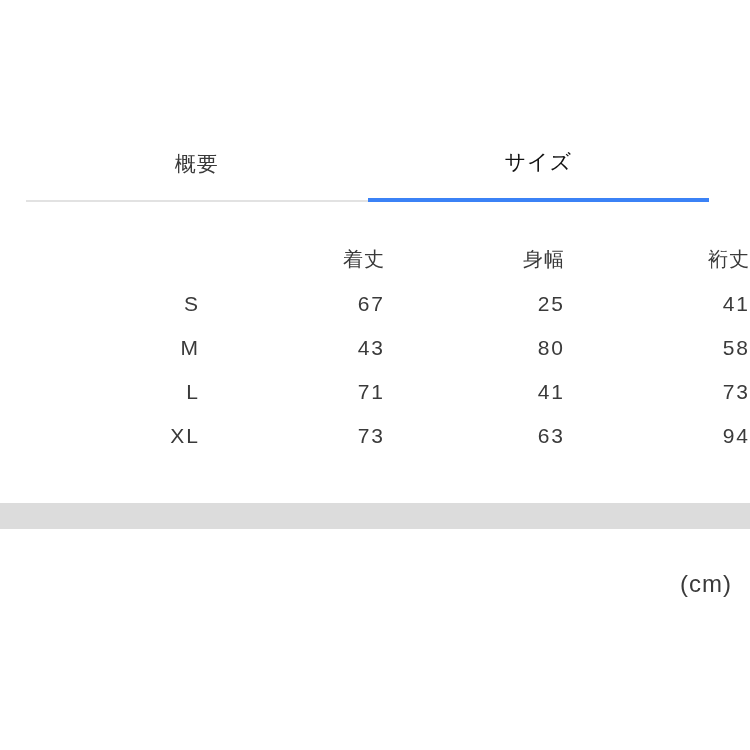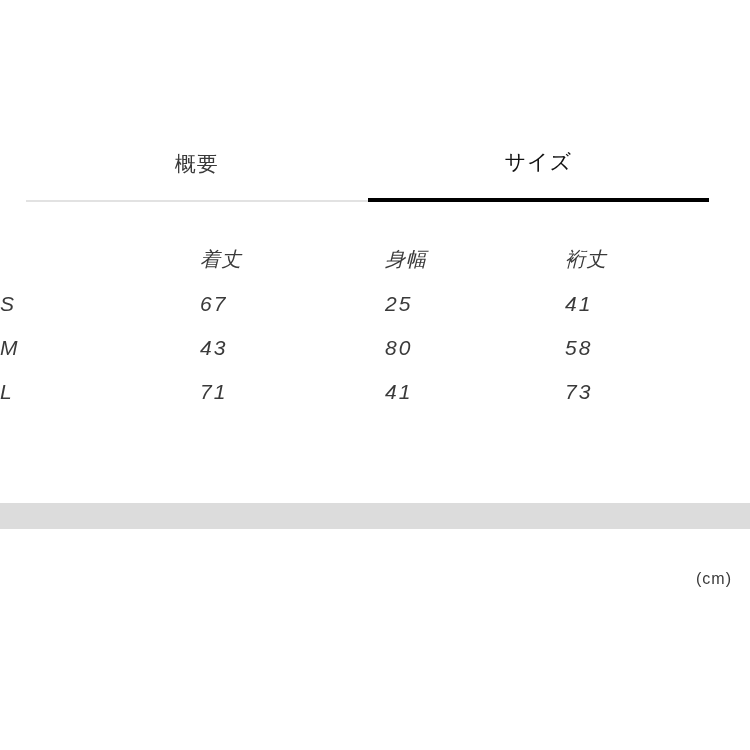--- a/index.html
+++ b/index.html
@@ -37,21 +37,21 @@
     text-align: center;
     font-size: 21px;
     letter-spacing: 1px;
     padding: 8px 0 22px 0;
     color: #3a3a3a;
     border-bottom: 2px solid #e2e2e2;
     background: transparent;
   }
   .tab.active {
     color: #111111;
-    border-bottom: 4px solid #000000;
+    border-bottom: 4px solid #3b82f6;
   }
 
   
   .size-table {
     position: absolute;
     left: 0;
     top: 236px;
     width: 750px;
     border-collapse: collapse;
     table-layout: fixed;
@@ -74,38 +74,38 @@
   .size-table thead th {
     font-size: 20px;
     color: #3a3a3a;
     height: 46px;
   }
   .size-table thead th.corner { }
   .size-table tbody td {
     font-size: 21px;
     letter-spacing: 2px;
   }
-  .th-center, .td-center { text-align: left; font-style: italic; }
+  .th-center, .td-center { text-align: right; }
 
   
   .grey-band {
     position: absolute;
     left: 0;
     top: 503px;
     width: 750px;
     height: 26px;
     background: #dcdcdc;
   }
 
   
   .unit {
     position: absolute;
     right: 18px;
     top: 570px;
-    font-size: 16px;
+    font-size: 24px;
     color: #3a3a3a;
     letter-spacing: 1px;
   }
 </style>
 </head>
 <body>
 
 <div class="page">
 
   <div class="tabs">
@@ -144,20 +144,26 @@
         <td class="td-center">43</td>
         <td class="td-center">80</td>
         <td class="td-center">58</td>
       </tr>
       <tr>
         <td class="td-center">L</td>
         <td class="td-center">71</td>
         <td class="td-center">41</td>
         <td class="td-center">73</td>
       </tr>
+      <tr>
+        <td class="td-center">XL</td>
+        <td class="td-center">73</td>
+        <td class="td-center">63</td>
+        <td class="td-center">94</td>
+      </tr>
     </tbody>
   </table>
 
   <div class="grey-band"></div>
 
   <div class="unit">(cm)</div>
 
 </div>
 
 </body></html>

